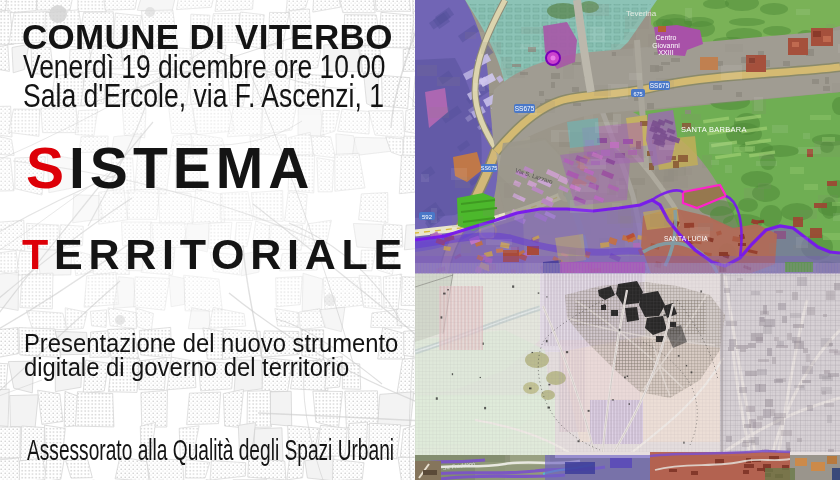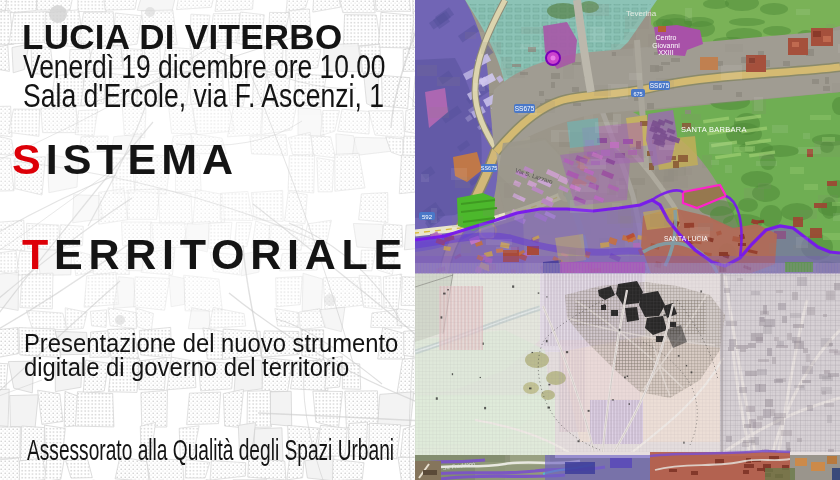--- a/index.html
+++ b/index.html
@@ -283,27 +283,27 @@
           <path d="M365,-23 Q499,-23 592,10" fill="none" stroke="#c2c2c2" stroke-width="1.5" opacity="0.60"></path>
         </g>
         <circle cx="58" cy="14" r="9" fill="#c9c9c9" opacity="0.8"></circle>
         <circle cx="150" cy="12" r="5" fill="#d5d5d5" opacity="0.7"></circle>
         <circle cx="330" cy="300" r="6" fill="#d5d5d5" opacity="0.5"></circle>
         <circle cx="120" cy="320" r="5" fill="#d0d0d0" opacity="0.6"></circle>
         <rect x="0" y="115" width="400" height="175" fill="#ffffff" opacity="0.12"></rect>
       </g>
     </svg>
 
-<div class="tl" style="left:22px;top:17px;font-size:35px;font-weight:bold;letter-spacing:0.3px;">LUCIA DI VITERBO</div>
+<div class="tl" style="left:22px;top:17px;font-size:35px;font-weight:bold;letter-spacing:0.3px;">COMUNE DI VITERBO</div>
 
 <div class="tl" style="left:23px;top:48px;font-size:33px;transform:scaleX(0.80);">Venerdì 19 dicembre ore 10.00</div>
 
 <div class="tl" style="left:23px;top:77px;font-size:33px;transform:scaleX(0.805);">Sala d'Ercole, via F. Ascenzi, 1</div>
 
-<div class="tl" style="left:12px;top:134.5px;font-size:43px;font-weight:bold;letter-spacing:5px;"><span style="color:#dd0008">S</span>ISTEMA</div>
+<div class="tl" style="left:26px;top:134.5px;font-size:57px;font-weight:bold;letter-spacing:5px;"><span style="color:#dd0008">S</span>ISTEMA</div>
 
 
 <div class="tl" style="left:22px;top:230px;font-size:43px;font-weight:bold;letter-spacing:5.75px;text-align:center;"><span style="color:#dd0008">T</span>ERRITORIALE</div>
 
 <div class="tl" style="left:24px;top:330.5px;font-size:26px;line-height:24.6px;transform:scaleX(0.915);">Presentazione del nuovo strumento<br>digitale di governo del territorio</div>
 
 <div class="tl" style="left:27px;top:434px;font-size:29px;transform:scaleX(0.66);">Assessorato alla Qualità degli Spazi Urbani</div>
 
 <svg id="map" style="position:absolute;left:415px;top:0" width="425" height="480" viewBox="0 0 425 480">
       <defs>

